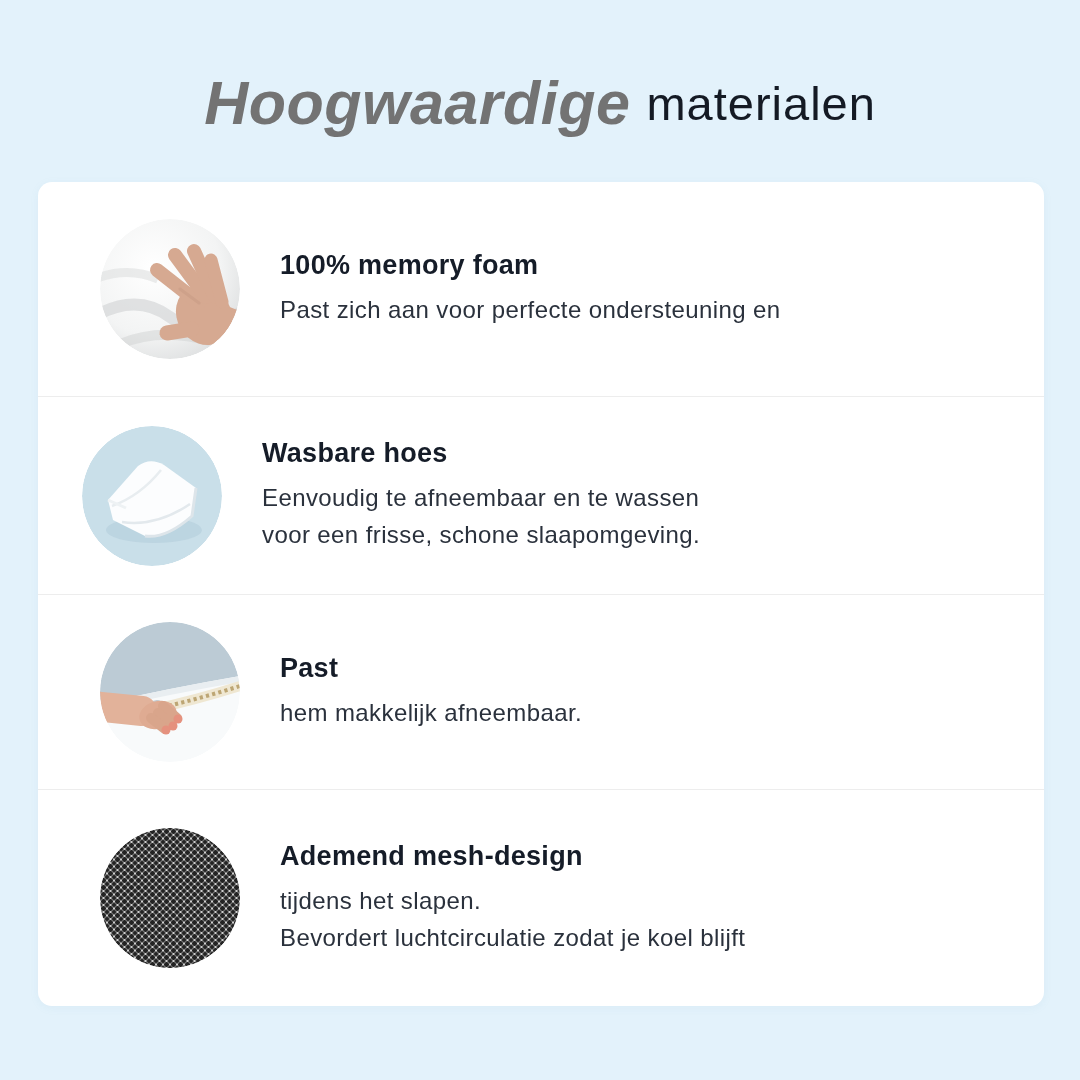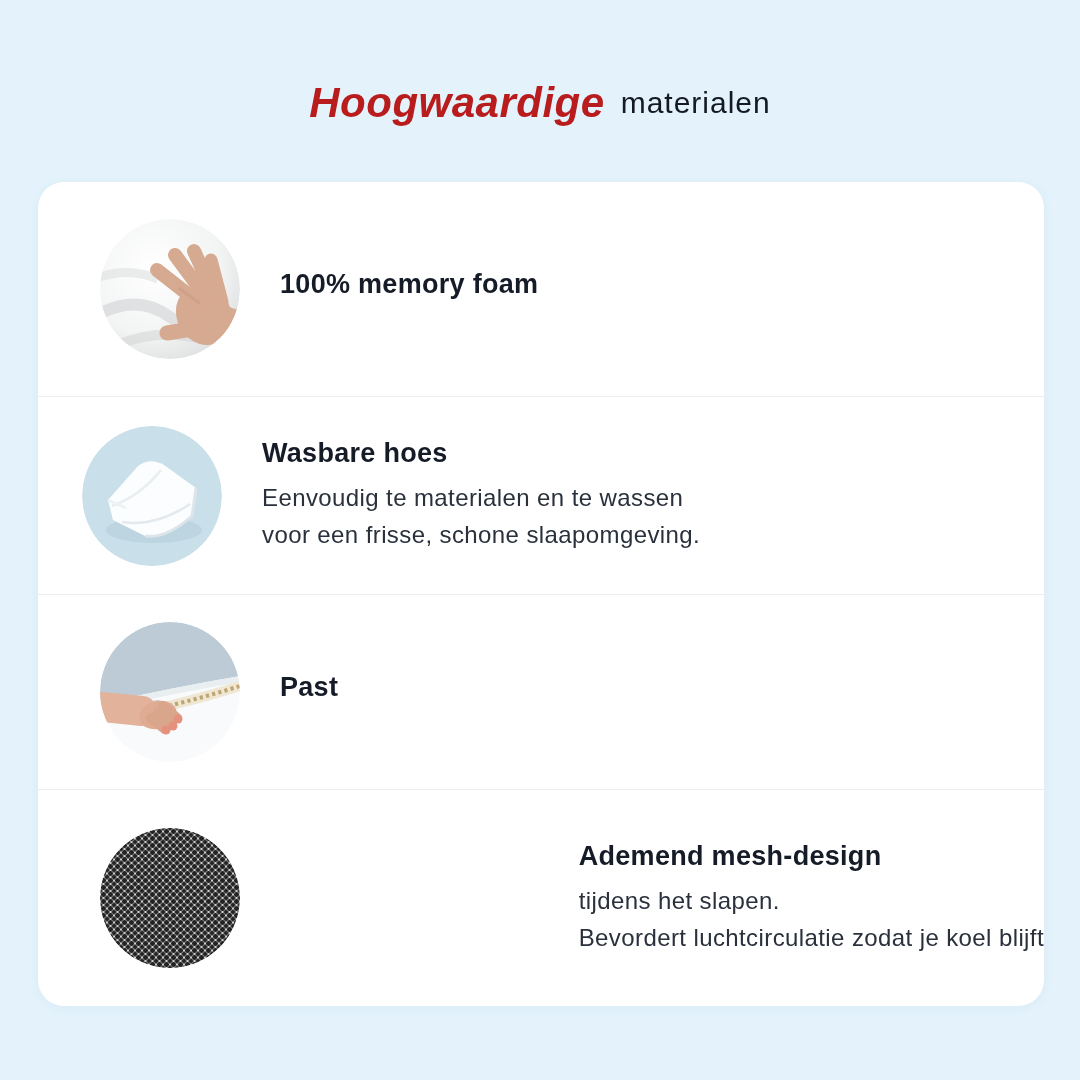--- a/index.html
+++ b/index.html
@@ -12,44 +12,44 @@
     color:#151c28;
   }
 
   
   .header{
     position:absolute; top:0; left:0; width:1080px; height:182px;
     display:flex; align-items:center; justify-content:center;
     padding-top:24px; box-sizing:border-box;
   }
   .header .em{
-    font-size:42px; font-weight:800; font-style:italic;
-    color:#b91c1c; letter-spacing:0.5px; margin-right:16px;
+    font-size:61px; font-weight:800; font-style:italic;
+    color:#737373; letter-spacing:0.5px; margin-right:16px;
   }
   .header .rest{
-    font-size:30px; font-weight:400; color:#141a24; letter-spacing:1px;
+    font-size:47px; font-weight:400; color:#141a24; letter-spacing:1px;
   }
 
   
   .card{
     position:absolute; left:38px; top:182px; width:1006px; height:824px;
-    background:#ffffff; border-radius:26px;
+    background:#ffffff; border-radius:14px;
     box-shadow:0 2px 8px rgba(120,160,190,0.08);
     display:flex; flex-direction:column;
     box-sizing:border-box;
   }
   .row{
     display:flex; align-items:center;
     padding-left:62px; box-sizing:border-box;
     border-bottom:1px solid #ededed;
   }
   .row.r1{height:215px;}
   .row.r2{height:198px;padding-left:44px;}
   .row.r3{height:195px;}
-  .row.r4{height:216px; border-bottom:none;justify-content:space-between;}
+  .row.r4{height:216px; border-bottom:none;}
 
   .photo{
     width:140px; height:140px; flex:0 0 140px;
     border-radius:50%; overflow:hidden; position:relative;
   }
   .photo svg{display:block; width:140px; height:140px;}
 
   .mesh-bg{
     width:140px; height:140px; border-radius:50%;
     background-color:#cfcfcf;
@@ -106,20 +106,21 @@
             <line x1="115" y1="78" x2="94" y2="32" stroke-width="14"></line>
             <line x1="122" y1="83" x2="111" y2="41" stroke-width="13"></line>
             <line x1="92" y1="110" x2="67" y2="114" stroke-width="15"></line>
           </g>
           <path d="M99,84 L80,70" stroke="#c69a83" stroke-width="3" stroke-linecap="round" opacity="0.5"></path>
         </g>
       </svg>
     </div>
     <div class="texts">
       <h3 class="feature-title">100% memory foam</h3>
+      <p class="feature-line">Past zich aan voor perfecte ondersteuning en</p>
     </div>
   </div>
 
   <div class="row r2">
     <div class="photo">
       <svg viewBox="0 0 140 140">
         <defs>
             <clipPath id="clip2">
               <circle cx="70" cy="70" r="70"></circle>
             </clipPath>
@@ -130,21 +131,21 @@
           <path d="M26,74 L56,40 Q68,31 82,39 L114,62 L110,90 Q84,113 63,110 L31,94 Z" fill="#fcfdfe"></path>
           <path d="M30,80 Q58,70 79,44" stroke="#e8edf0" stroke-width="2.5" fill="none"></path>
           <path d="M40,96 Q74,101 108,78" stroke="#e3e9ed" stroke-width="2.5" fill="none"></path>
           <path d="M114,62 L110,90 Q84,113 63,110" stroke="#dde5ea" stroke-width="3" fill="none"></path>
           <path d="M26,74 L44,82" stroke="#eef2f4" stroke-width="3" fill="none"></path>
         </g>
       </svg>
     </div>
     <div class="texts">
       <h3 class="feature-title">Wasbare hoes</h3>
-      <p class="feature-line">Eenvoudig te materialen en te wassen</p>
+      <p class="feature-line">Eenvoudig te afneembaar en te wassen</p>
       <p class="feature-line">voor een frisse, schone slaapomgeving.</p>
     </div>
   </div>
 
   <div class="row r3">
     <div class="photo">
       <svg viewBox="0 0 140 140">
         <defs>
             <clipPath id="clip3">
               <circle cx="70" cy="70" r="70"></circle>
@@ -165,20 +166,21 @@
             <line x1="51" y1="96" x2="65" y2="107" stroke="#d9a58b" stroke-width="10"></line>
             <circle cx="78" cy="97" r="4.5" fill="#e5917e"></circle>
             <circle cx="73" cy="104" r="4.5" fill="#e5917e"></circle>
             <circle cx="66" cy="108" r="4.5" fill="#e5917e"></circle>
           </g>
         </g>
       </svg>
     </div>
     <div class="texts">
       <h3 class="feature-title">Past</h3>
+      <p class="feature-line">hem makkelijk afneembaar.</p>
     </div>
   </div>
 
   <div class="row r4">
     <div class="photo">
       <div class="mesh-bg"></div>
     </div>
     <div class="texts">
       <h3 class="feature-title">Ademend mesh-design</h3>
       <p class="feature-line">tijdens het slapen.</p>

